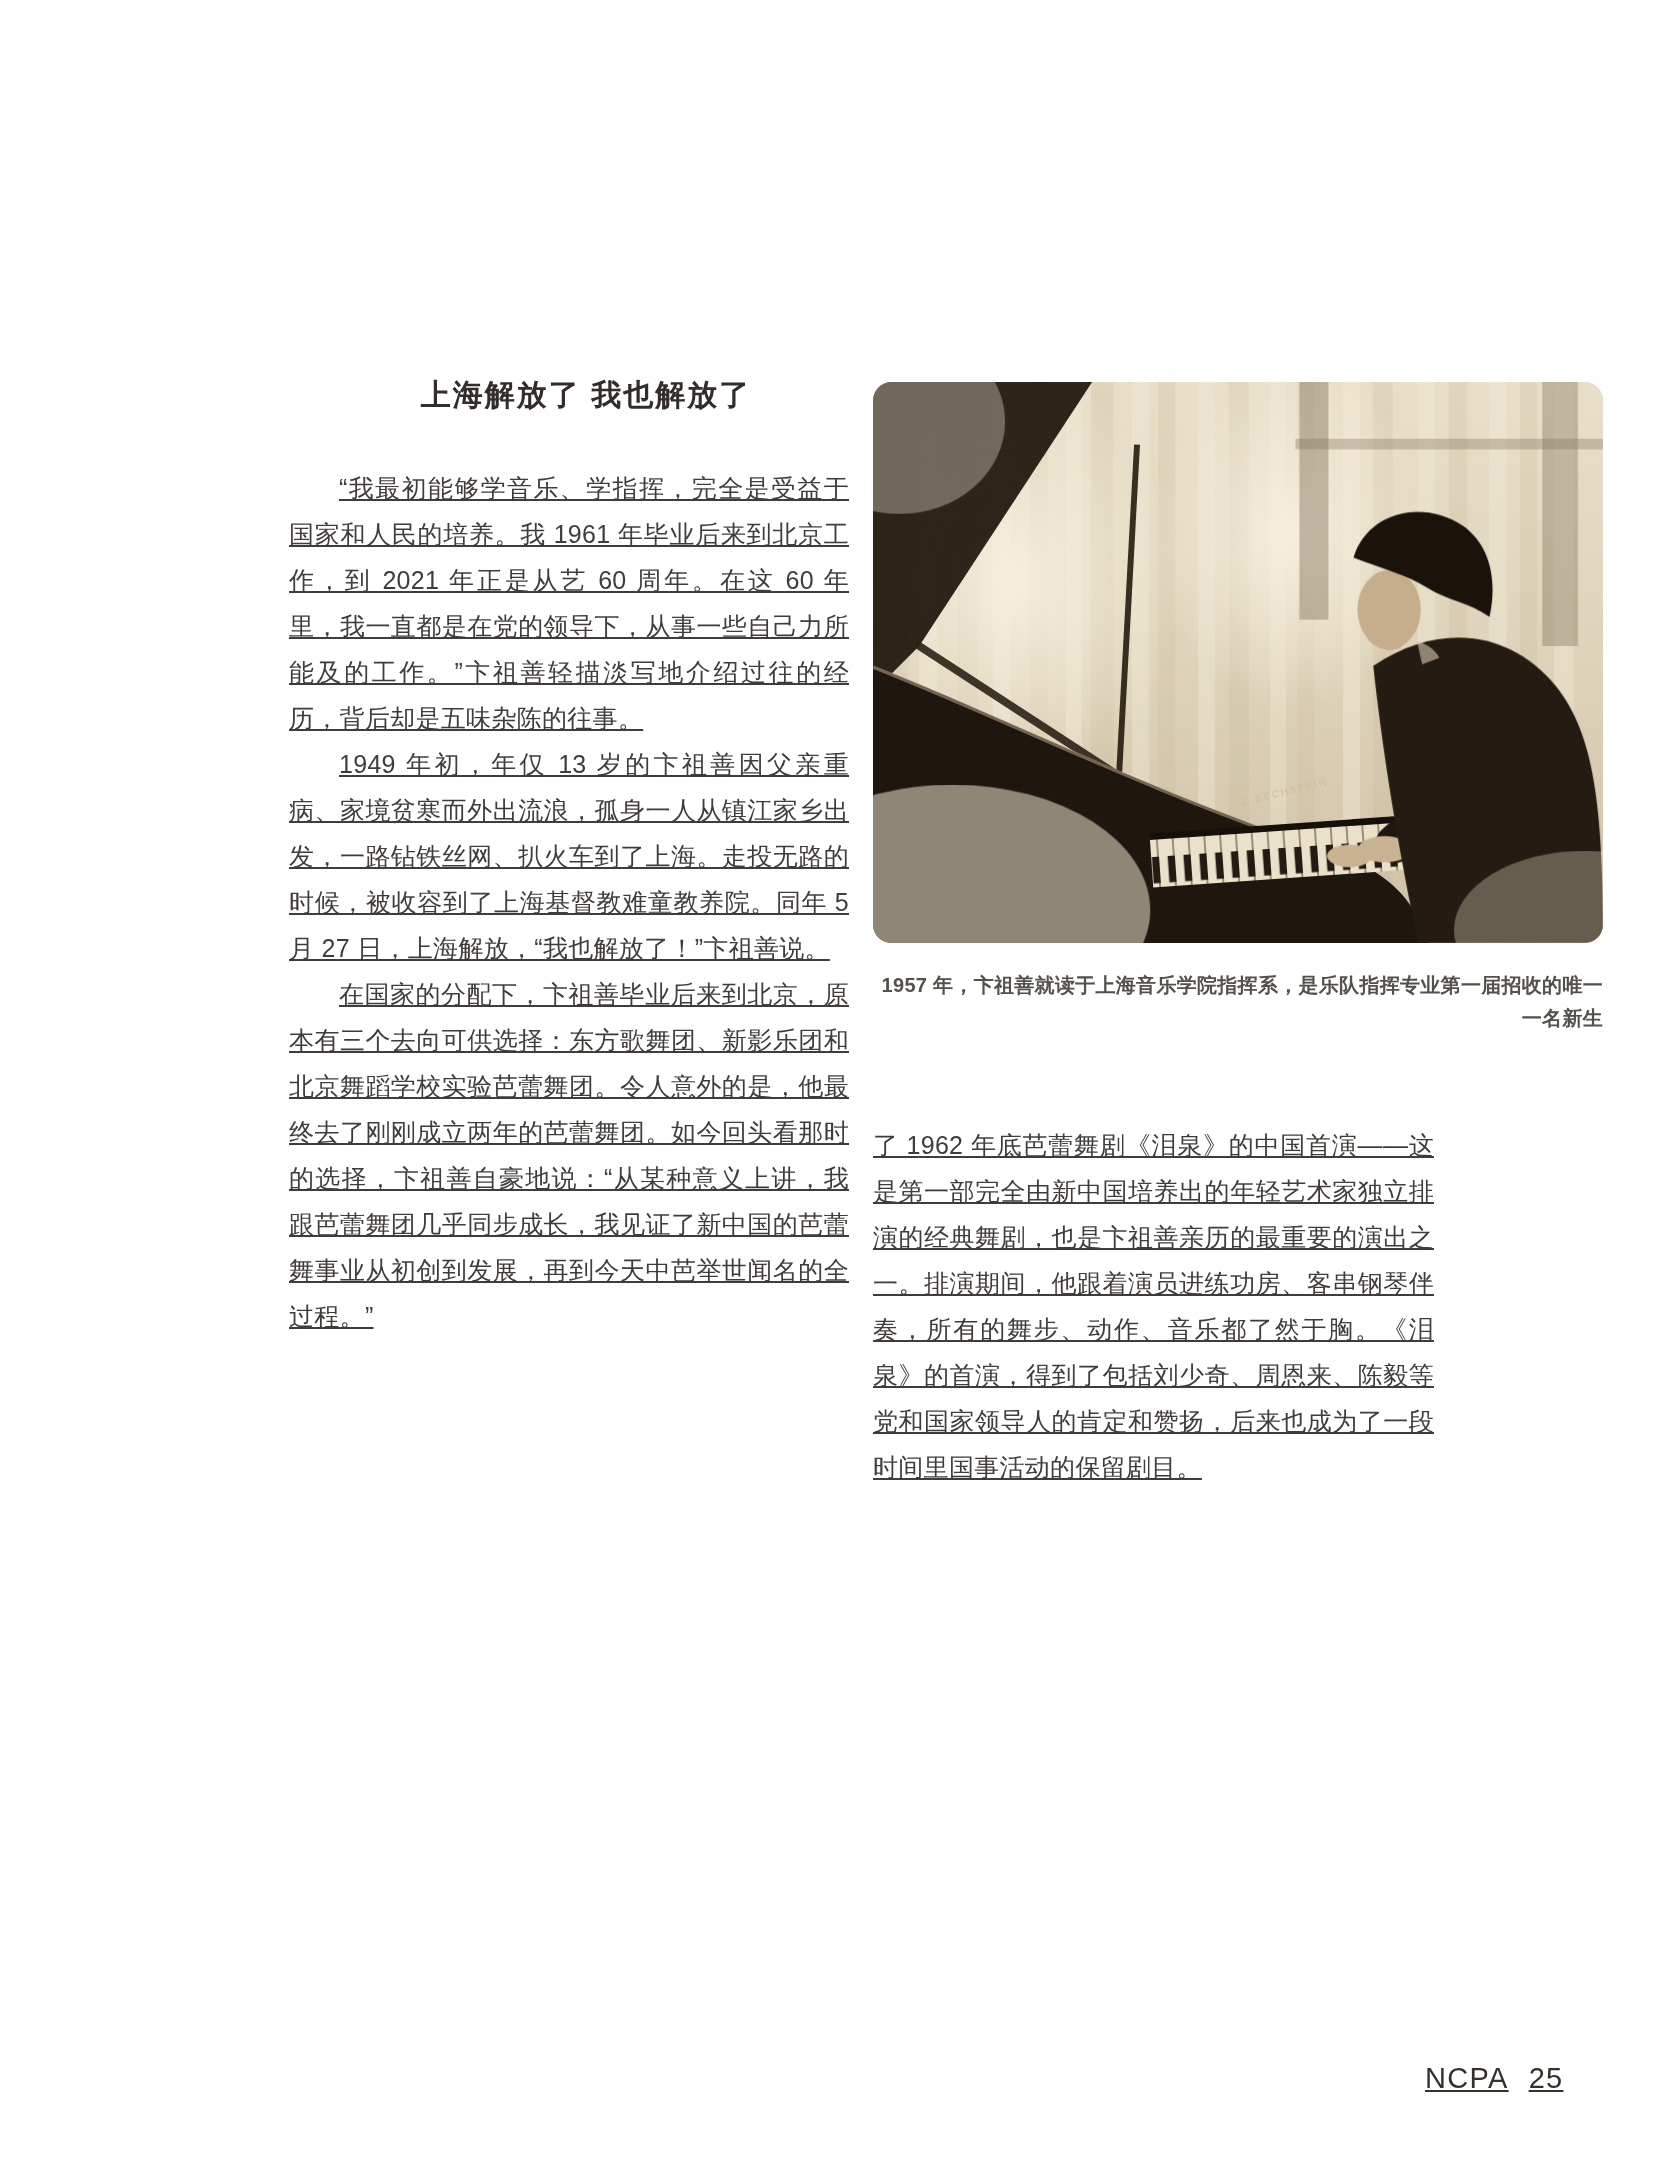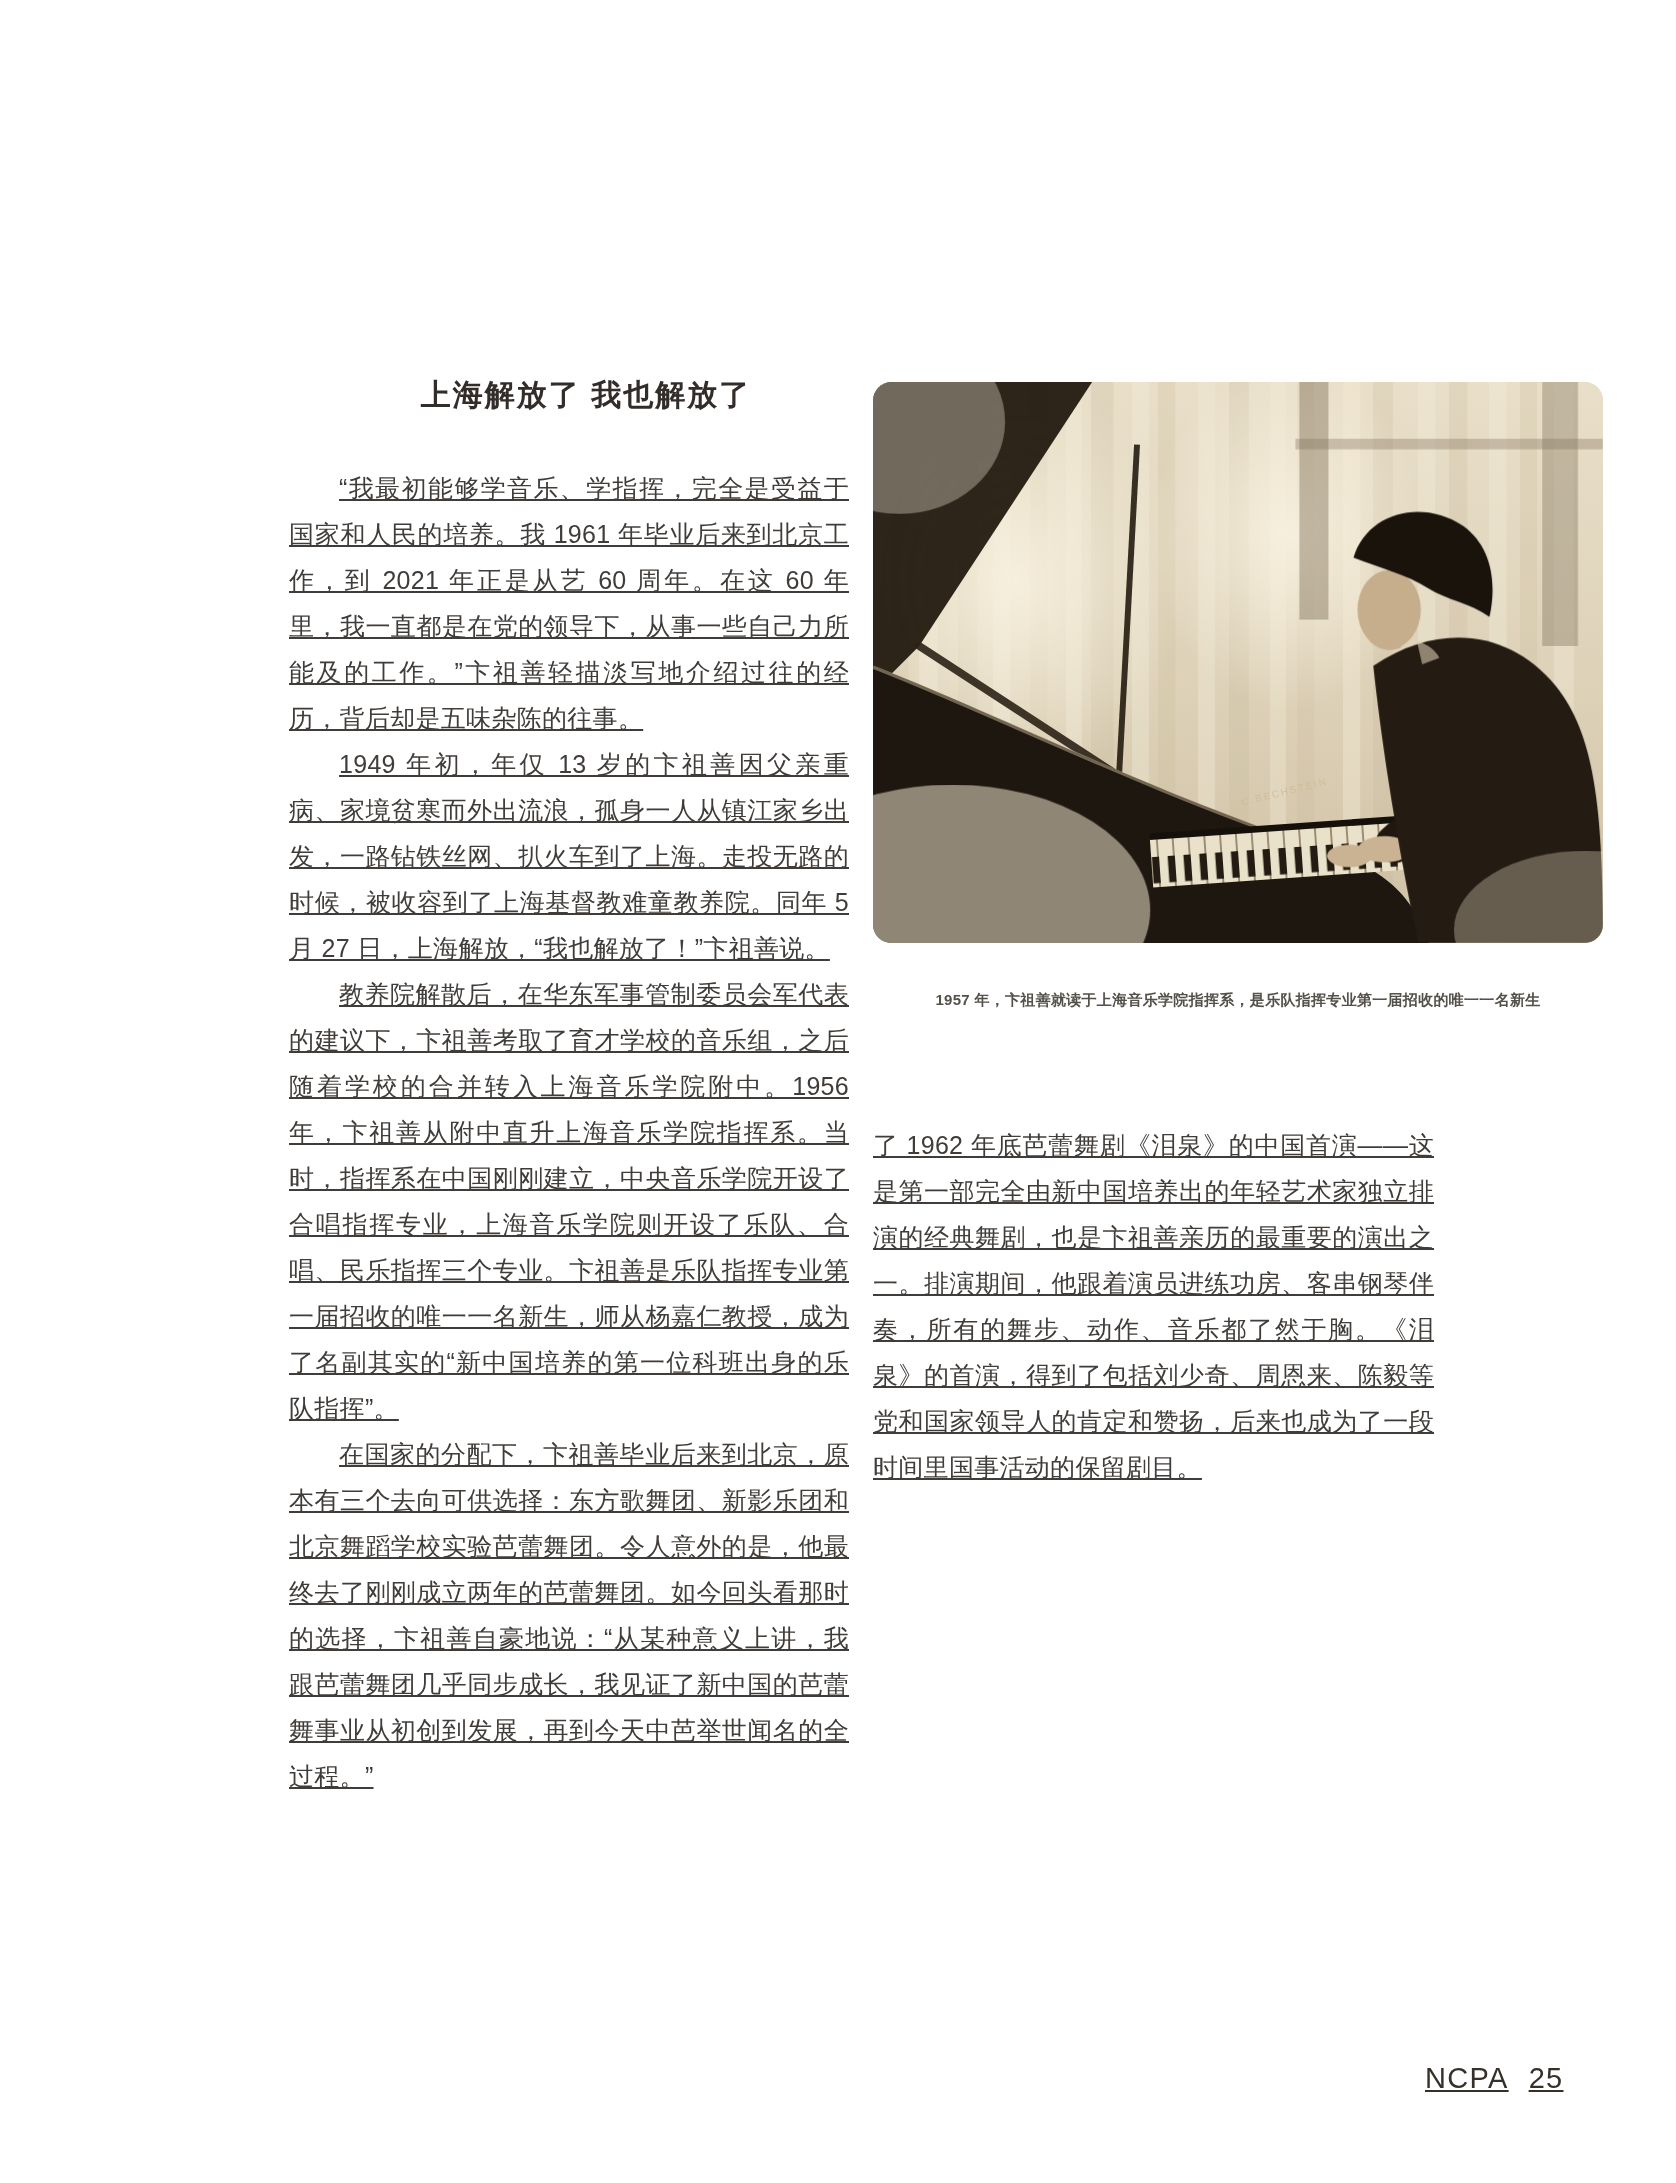--- a/index.html
+++ b/index.html
@@ -31,44 +31,43 @@
     position:absolute;left:873px;top:382px;width:730px;margin:0;
   }
   .photo-frame{
     width:730px;height:561px;
     border-radius:18.5px;
     overflow:hidden;
     background:#e2d7c0;
   }
   .photo-frame svg{display:block;}
   .photo-caption{
-    margin-top:40px;
-    font-size:15px;line-height:33px;font-weight:bold;
+    margin-top:26px;
+    font-size:20px;line-height:33px;font-weight:bold;
     color:#54504a;letter-spacing:0.3px;
-    text-align:center;
+    text-align:right;
   }
   .footer{
     position:absolute;left:1425px;top:2062px;
     font-size:29px;color:#36302a;letter-spacing:1.3px;
     white-space:nowrap;
     text-decoration:underline;
   }
   .footer .brand{margin-right:20px;}
 </style>
 </head>
 <body>
 
 <div class="page">
 
   <h1 class="heading">上海解放了 我也解放了</h1>
 
   <div class="col col-left">
     <p>“我最初能够学音乐、学指挥，完全是受益于国家和人民的培养。我 1961 年毕业后来到北京工作，到 2021 年正是从艺 60 周年。在这 60 年里，我一直都是在党的领导下，从事一些自己力所能及的工作。”卞祖善轻描淡写地介绍过往的经历，背后却是五味杂陈的往事。</p>
     <p>1949 年初，年仅 13 岁的卞祖善因父亲重病、家境贫寒而外出流浪，孤身一人从镇江家乡出发，一路钻铁丝网、扒火车到了上海。走投无路的时候，被收容到了上海基督教难童教养院。同年 5 月 27 日，上海解放，“我也解放了！”卞祖善说。</p>
-    <p>教养院解散后，在华东军事管制委员会军代表的建议下，卞祖善考取了育才学校的音乐组，之后随着学校的合并转入上海音乐学院附中。1956 年，卞祖善从附中直升上海音乐学院指挥系。当时，指挥系在中国刚刚建立，中央音乐学院开设了合唱指挥专业，上海音乐学院则开设了乐队、合唱、民乐指挥三个专业。卞祖善是乐队指挥专业第一届招收的唯一一名新生，师从杨嘉仁教授，成为了名副其实的“新中国培养的第一位科班出身的乐队指挥”。</p>
     <p>在国家的分配下，卞祖善毕业后来到北京，原本有三个去向可供选择：东方歌舞团、新影乐团和北京舞蹈学校实验芭蕾舞团。令人意外的是，他最终去了刚刚成立两年的芭蕾舞团。如今回头看那时的选择，卞祖善自豪地说：“从某种意义上讲，我跟芭蕾舞团几乎同步成长，我见证了新中国的芭蕾舞事业从初创到发展，再到今天中芭举世闻名的全过程。”</p>
   </div>
 
   <figure class="photo-figure">
     <div class="photo-frame">
       <svg width="730" height="561" viewBox="0 0 1106 850" xmlns="http://www.w3.org/2000/svg">
         <defs>
           <linearGradient id="g-bg" x1="0" y1="0" x2="0" y2="1">
             <stop offset="0" stop-color="#e9dfc9"></stop>
             <stop offset="0.55" stop-color="#ddd1b8"></stop>

